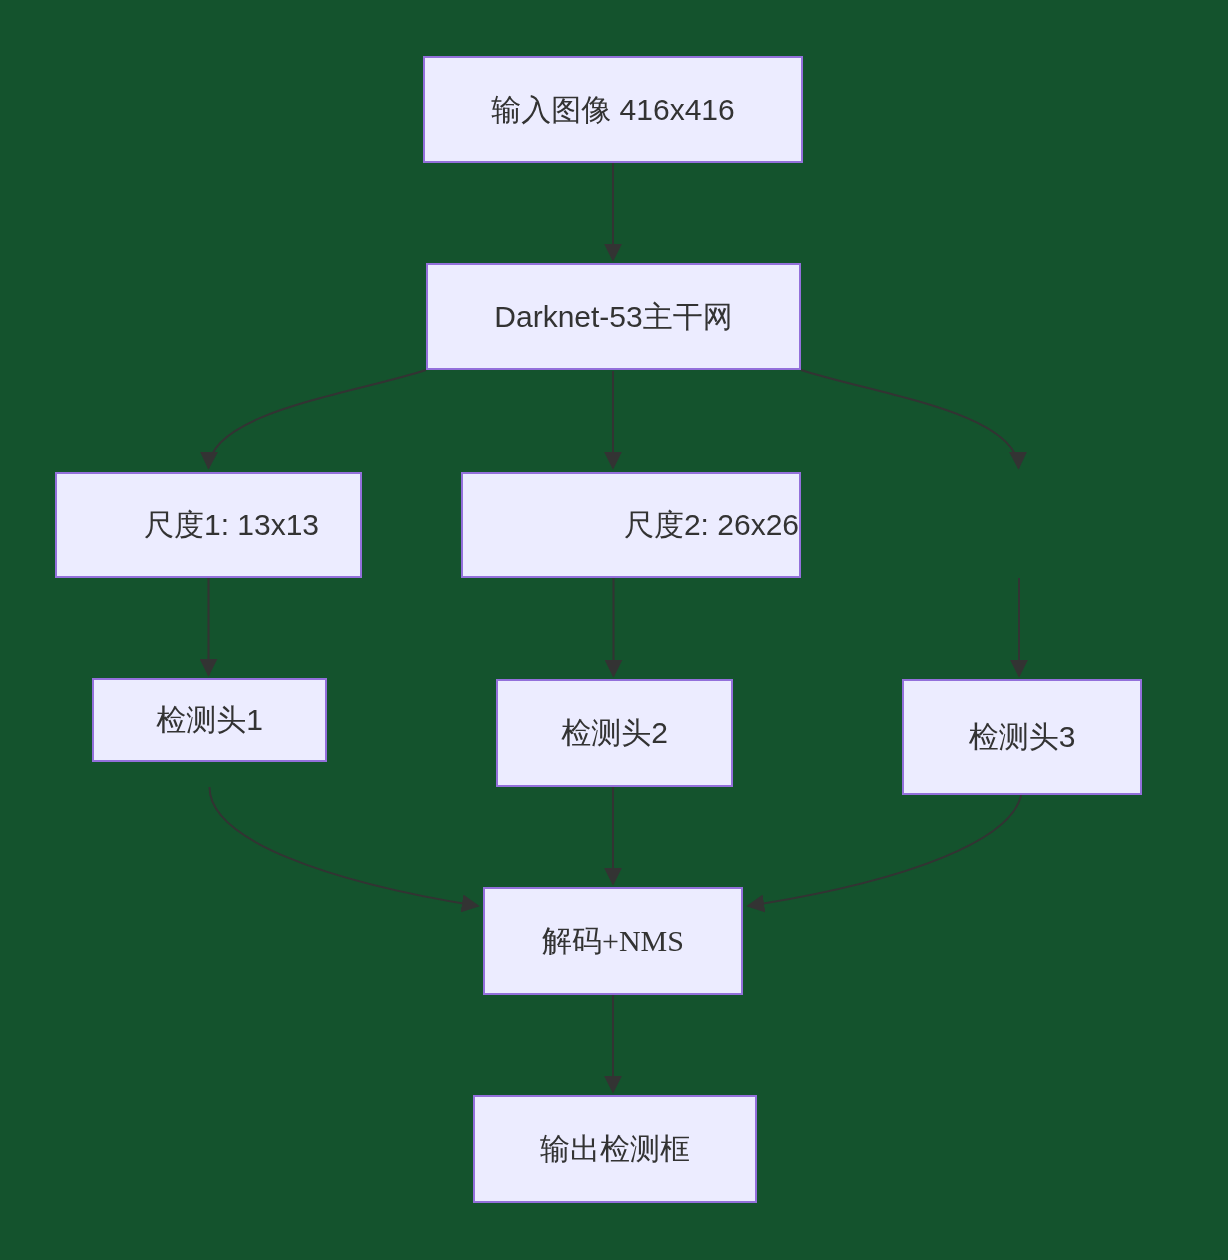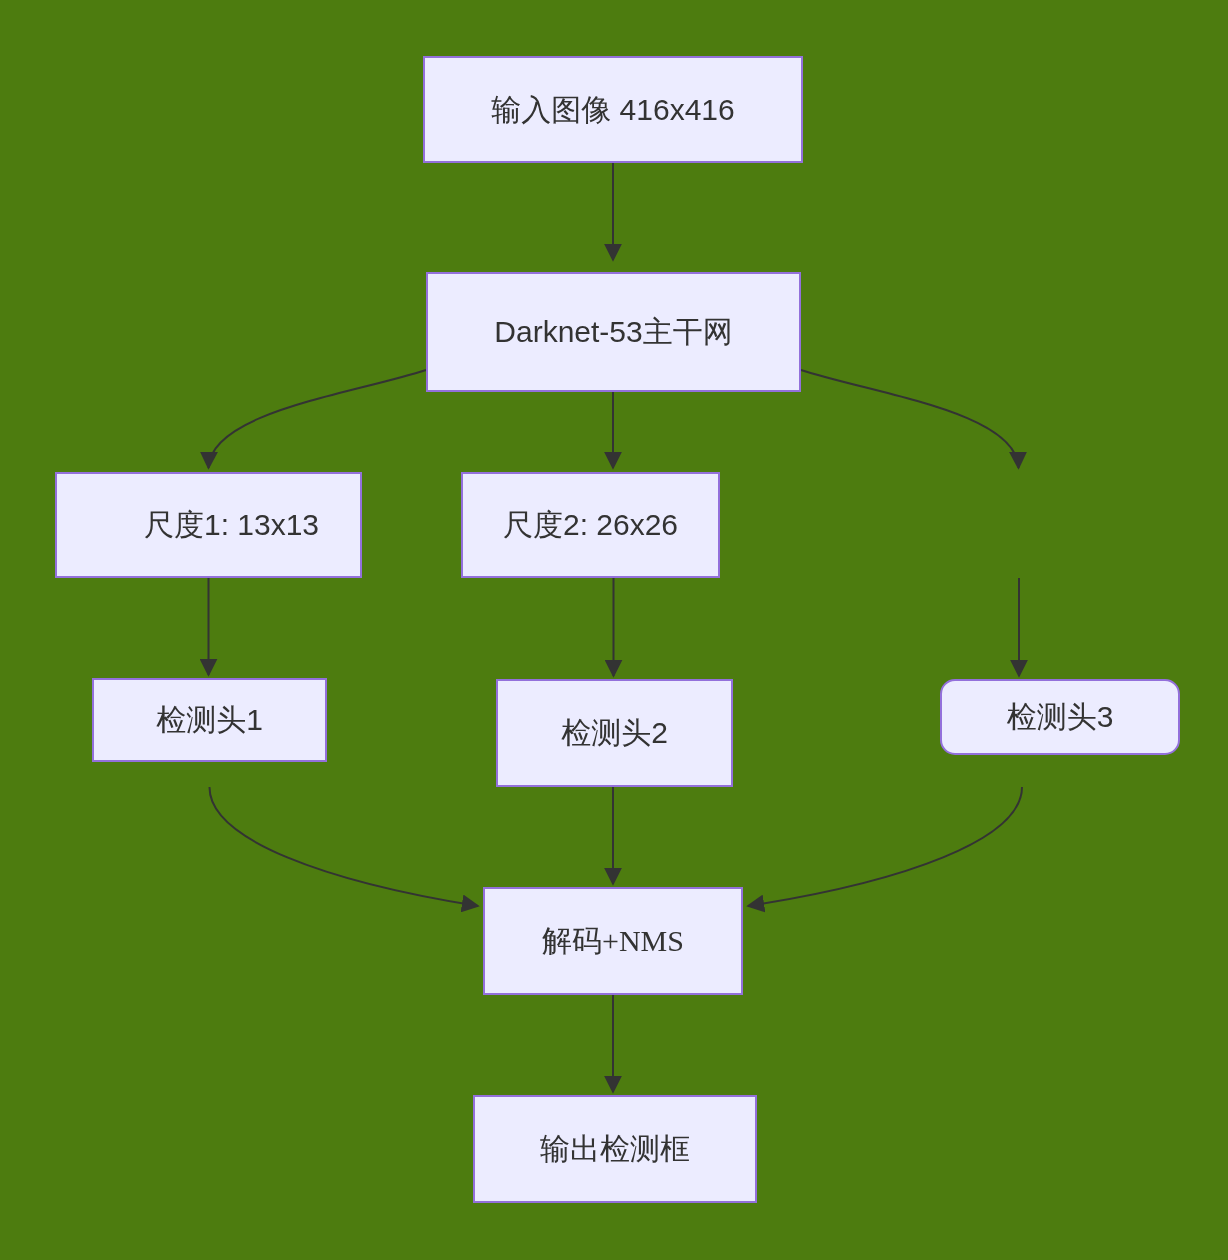--- a/index.html
+++ b/index.html
@@ -5,21 +5,21 @@
   html, body {
     margin: 0;
     padding: 0;
     background: #ffffff;
     font-family: "Liberation Sans", "DejaVu Sans", sans-serif;
   }
   .canvas {
     position: relative;
     width: 1228px;
     height: 1260px;
-    background: #4d7c0f;
+    background: #14532d;
     overflow: hidden;
   }
   .edges-svg {
     position: absolute;
     left: 0;
     top: 0;
     width: 1228px;
     height: 1260px;
   }
   .edge {
@@ -63,42 +63,42 @@
     <path class="edge" d="M209.5,787 C209,840 328,882 478,906" marker-end="url(#arrow)"></path>
     <path class="edge" d="M613,787 L613,884" marker-end="url(#arrow)"></path>
     <path class="edge" d="M1022,787 C1022,840 903,882 748,906" marker-end="url(#arrow)"></path>
     <path class="edge" d="M613,995 L613,1092" marker-end="url(#arrow)"></path>
   </svg>
 
   <div class="node" style="left:423px; top:56px; width:380px; height:107px;">
     <span>输入图像 416x416</span>
   </div>
 
-  <div class="node" style="left:426px; top:263px; width:375px; height:120px;margin-top:9px;">
+  <div class="node" style="left:426px; top:263px; width:375px; height:107px;">
     <span>Darknet-53主干网</span>
   </div>
 
   <div class="node" style="left:55px; top:472px; width:307px; height:106px;padding-left:46px;">
     <span>尺度1: 13x13</span>
   </div>
 
-  <div class="node" style="left:461px; top:472px; width:259px; height:106px;">
+  <div class="node" style="left:461px; top:472px; width:340px; height:106px;justify-content:flex-end;">
     <span>尺度2: 26x26</span>
   </div>
 
 
   <div class="node" style="left:92px; top:678px; width:235px; height:84px;">
     <span>检测头1</span>
   </div>
 
   <div class="node" style="left:496px; top:679px; width:237px; height:108px;">
     <span>检测头2</span>
   </div>
 
-  <div class="node" style="left:940px; top:679px; width:240px; height:76px;border-radius:15px;">
+  <div class="node" style="left:902px; top:679px; width:240px; height:116px;">
     <span>检测头3</span>
   </div>
 
   <div class="node" style="left:483px; top:887px; width:260px; height:108px;font-family:Liberation Serif, serif;">
     <span>解码+NMS</span>
   </div>
 
   <div class="node" style="left:473px; top:1095px; width:284px; height:108px;text-align:right;">
     <span>输出检测框</span>
   </div>

